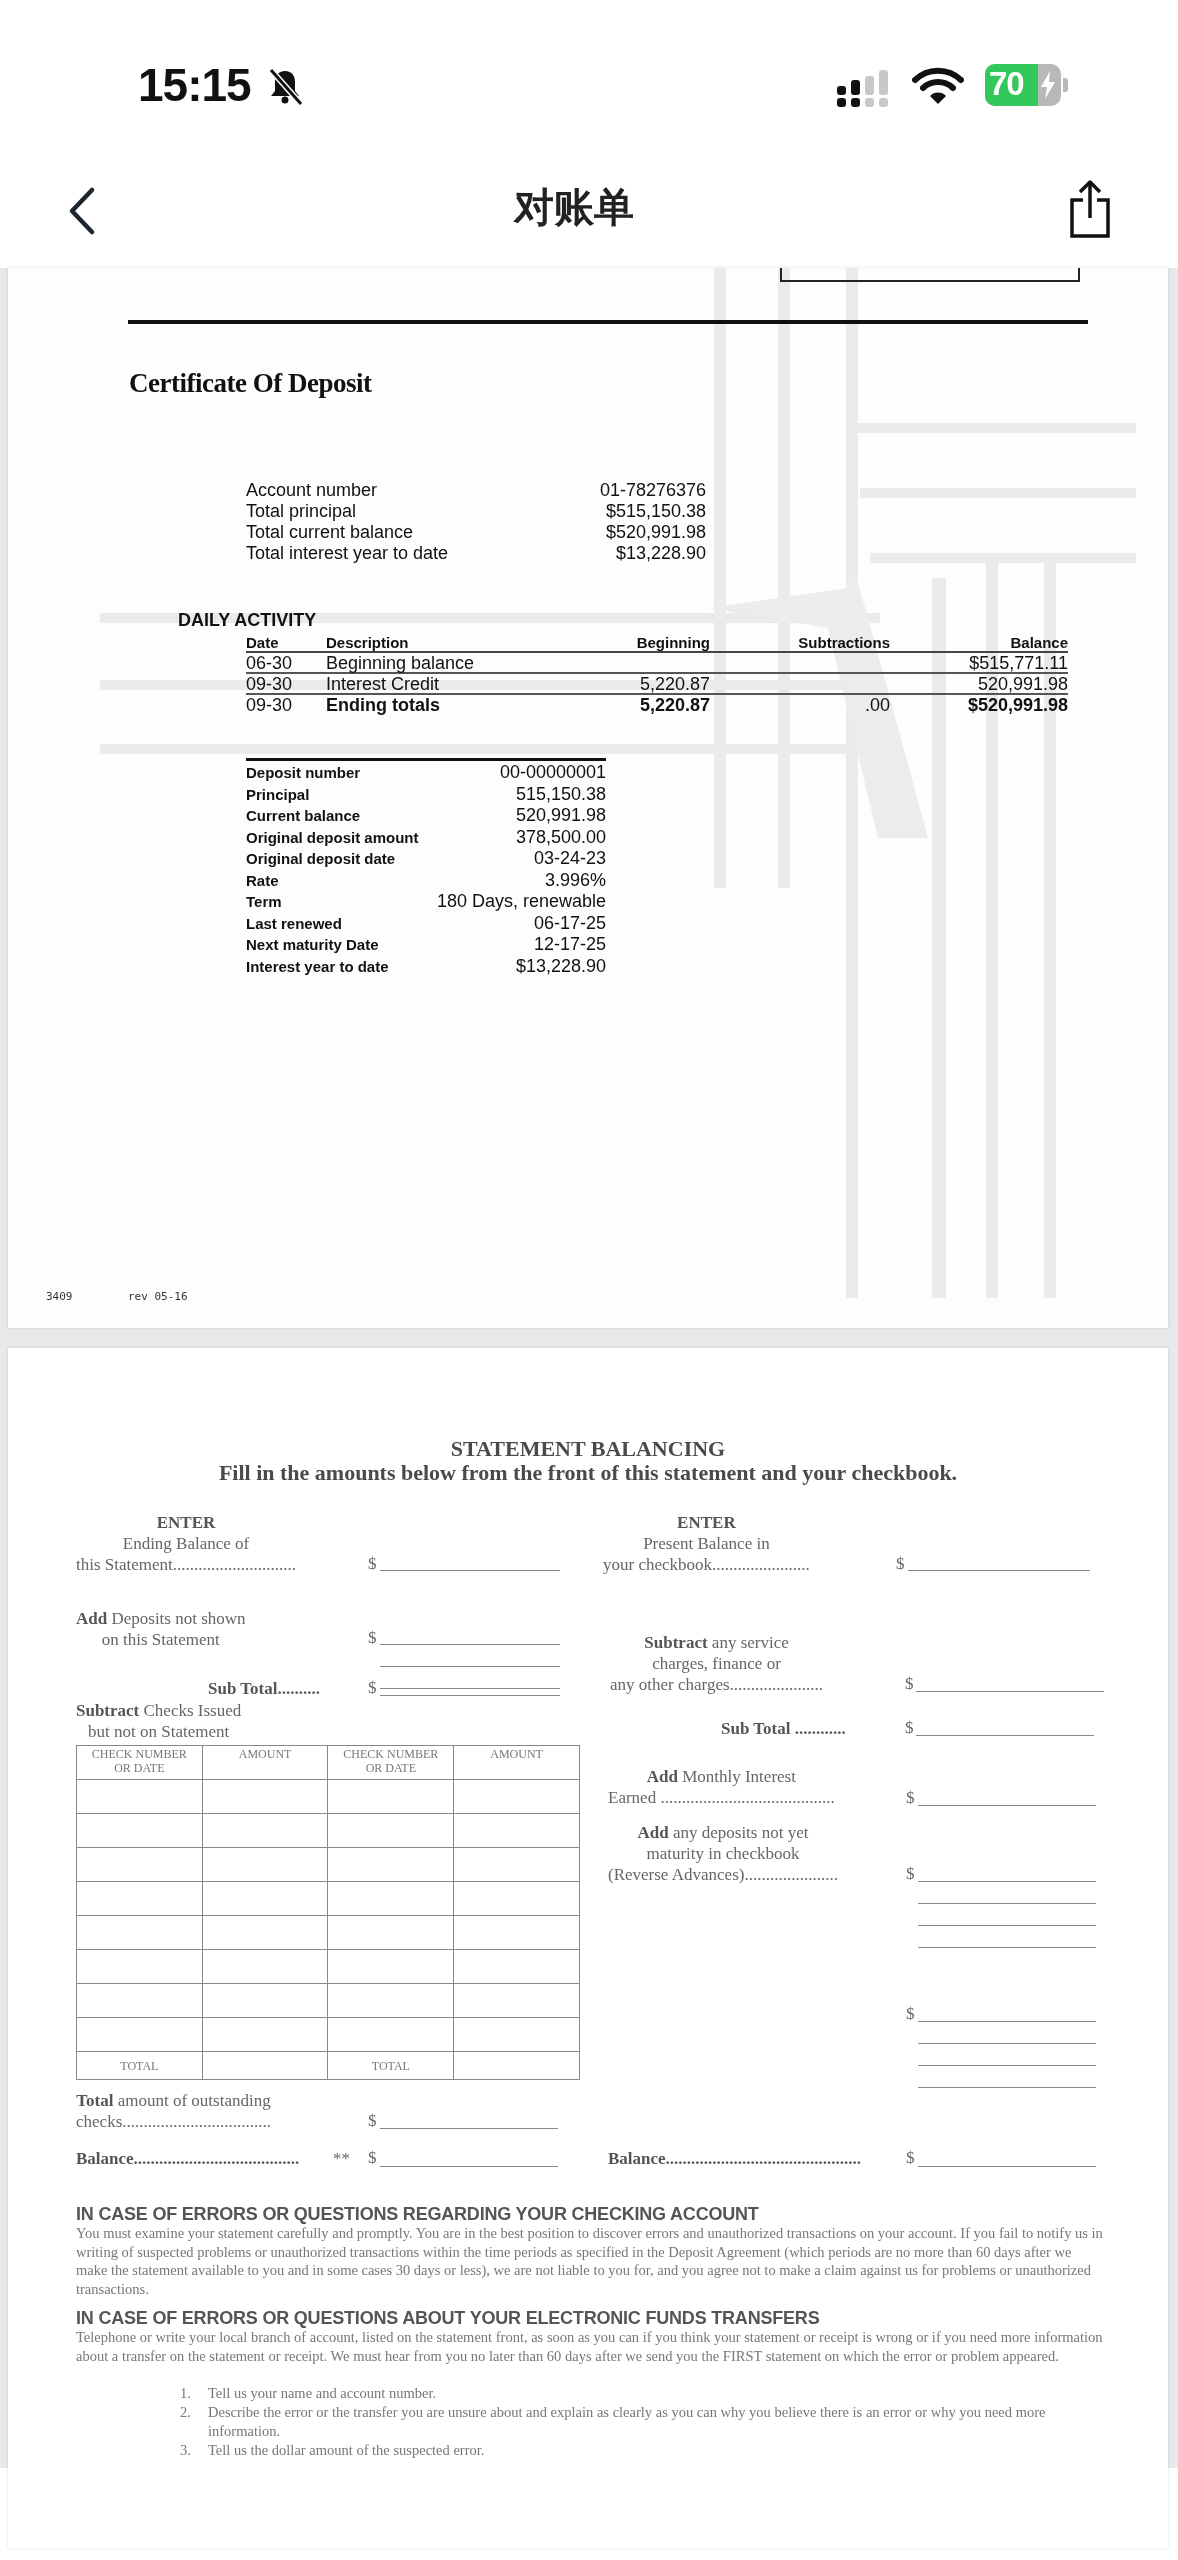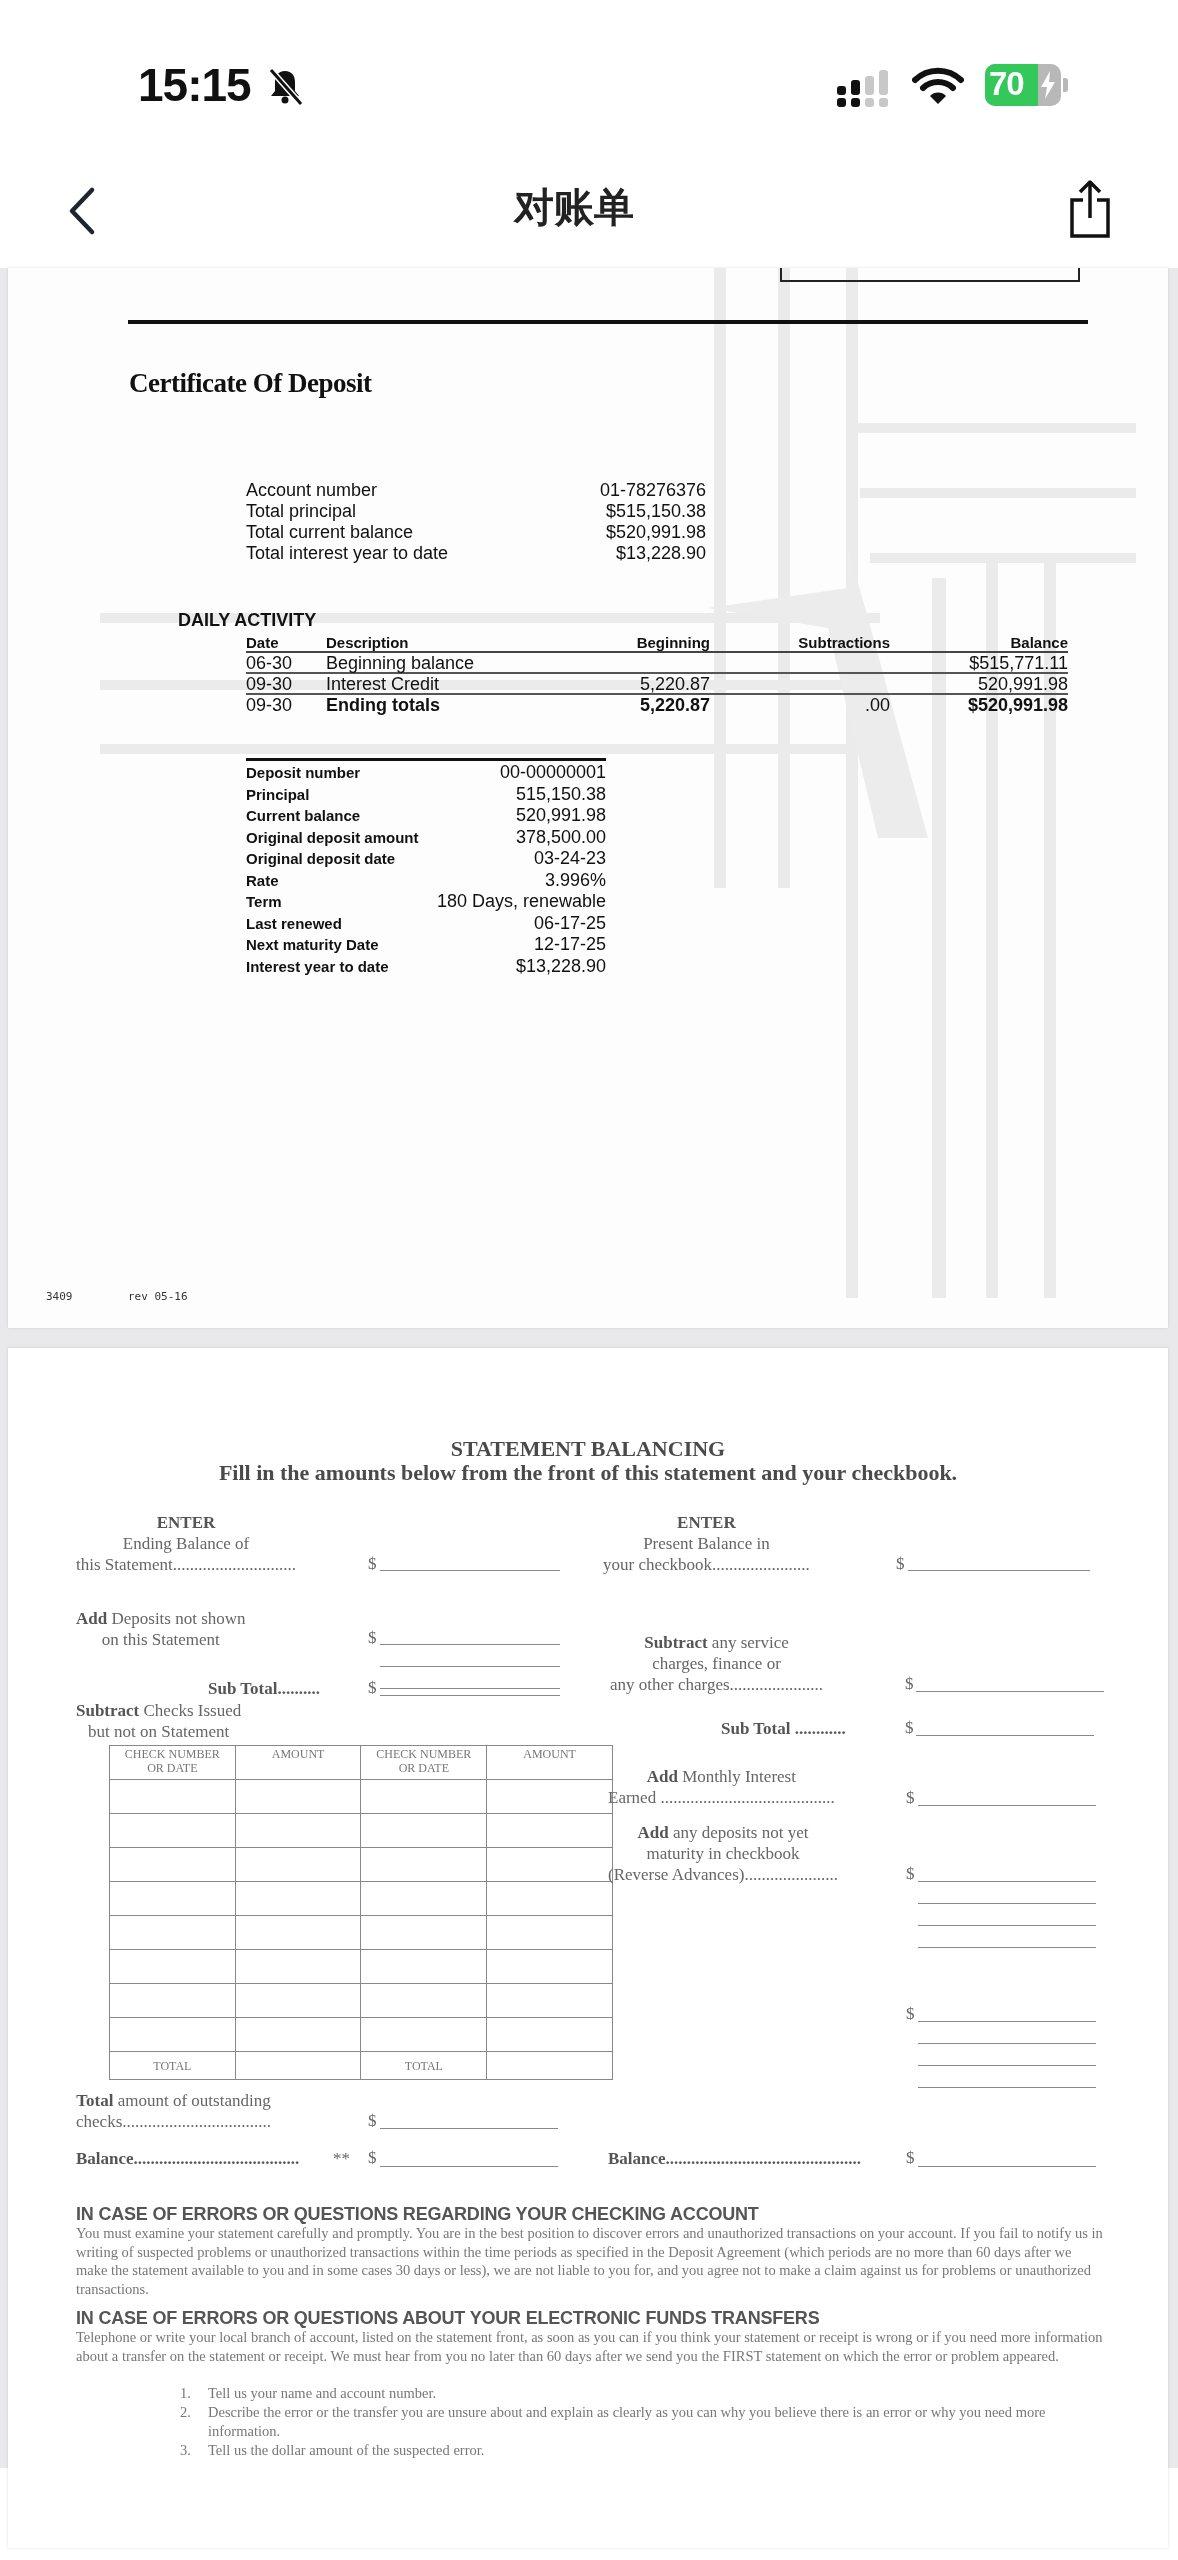--- a/index.html
+++ b/index.html
@@ -61,21 +61,21 @@
 
   
   .p2 { position: absolute; font-family: "Liberation Serif", serif; color: #555; }
   .sb-title { left: 0; width: 1160px; text-align: center; top: 88px; font-size: 22px; font-weight: 700; color: #4a4a4a; }
   .sb-sub { left: 0; width: 1160px; text-align: center; top: 112px; font-size: 22px; font-weight: 700; color: #4a4a4a; }
   .lbl { font-size: 17px; line-height: 21px; color: #666; text-align: center; }
   .lbl b { color: #555; }
   .fill-line { position: absolute; height: 0; border-bottom: 1.5px solid #888; }
   .dollar { position: absolute; font-size: 17px; color: #666; font-family: "Liberation Serif", serif; }
 
-  .ck-table { position: absolute; left: 68px; top: 397px; width: 504px; border-collapse: collapse; font-family: "Liberation Serif", serif; margin-left: 33px; }
+  .ck-table { position: absolute; left: 68px; top: 397px; width: 504px; border-collapse: collapse; font-family: "Liberation Serif", serif; }
   .ck-table td, .ck-table th { border: 1.5px solid #888; width: 126px; font-size: 12px; color: #777; font-weight: 400; text-align: center; vertical-align: top; line-height: 14px; }
   .ck-table th { height: 34px; padding-top: 1px; }
   .ck-table td { height: 34px; }
   .ck-table tr.tot td { height: 28px; vertical-align: middle; }
 
   .err-h { left: 68px; font-size: 18px; font-weight: 700; color: #555; font-family: Liberation Sans, sans-serif; letter-spacing: -0.2px; }
   .err-p { left: 68px; width: 1030px; font-size: 14.5px; line-height: 18.5px; color: #777; }
   .err-li { left: 172px; width: 930px; font-size: 14.5px; line-height: 18.5px; color: #777; display: flex; }
   .err-li .n { width: 28px; flex: none; }
 </style>

